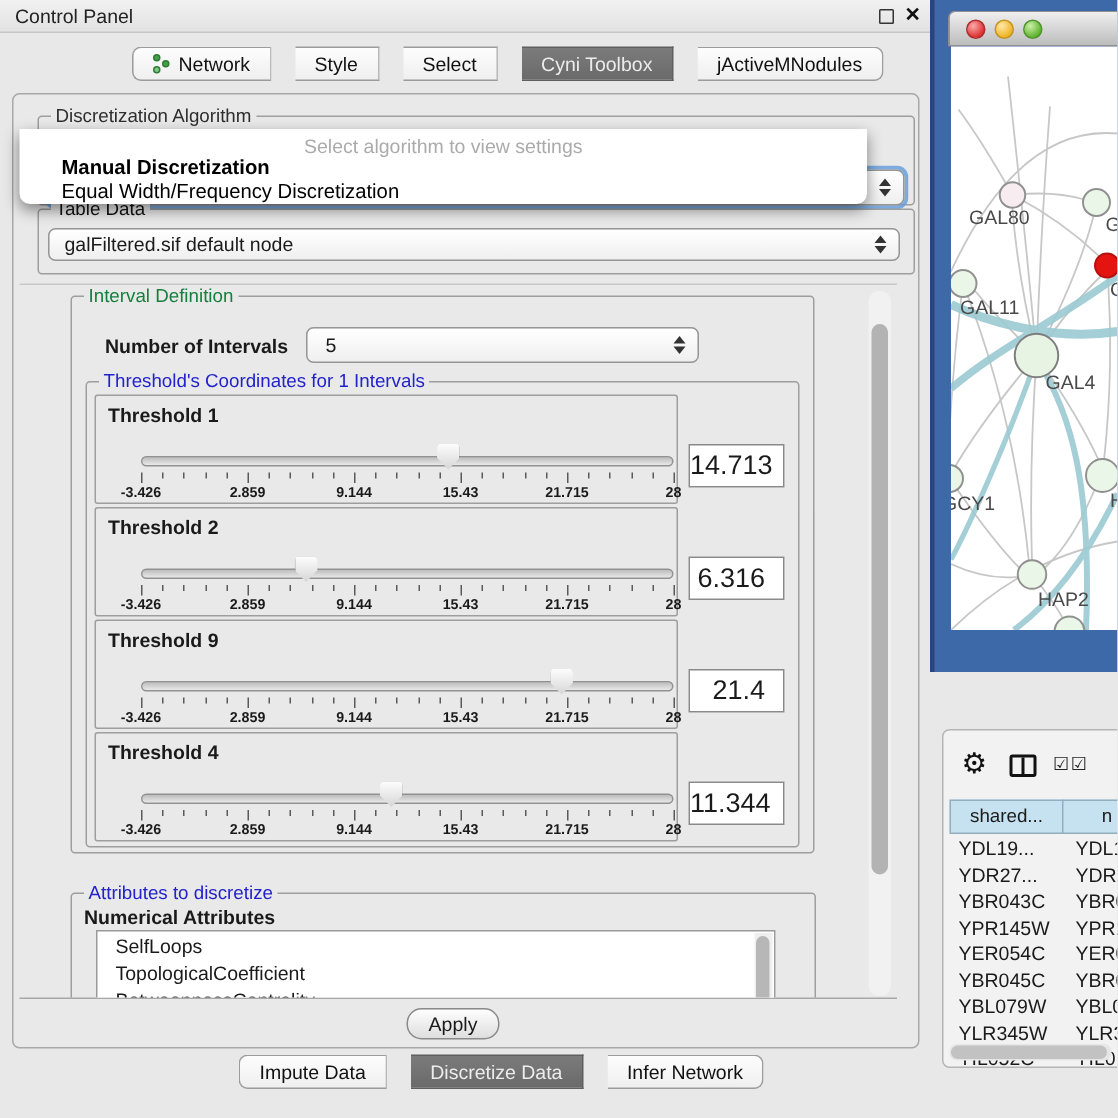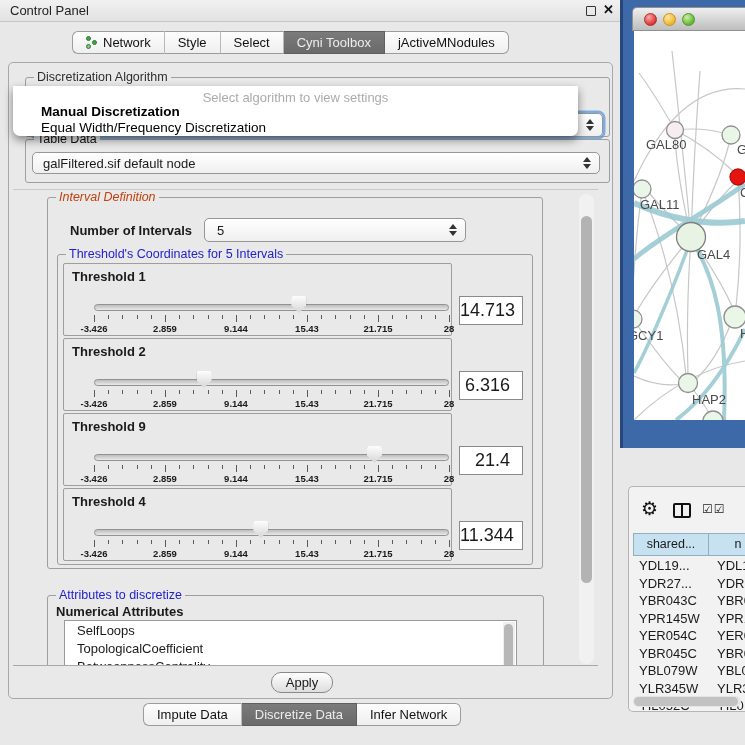--- a/index.html
+++ b/index.html
@@ -12,38 +12,38 @@
   #titlebar { left:0; top:0; width:620px; height:22px; background:linear-gradient(#F1F1F1,#E2E2E2);
               border-bottom:1px solid #C6C6C6; }
   #titlebar .title { position:absolute; left:10px; top:3px; font-size:13px; color:#222; }
   #float-ic { position:absolute; left:586px; top:6px; width:10px; height:10px; border:1.5px solid #333; border-radius:1px; }
   #close-ic { position:absolute; left:603px; top:2px; font-size:13px; font-weight:bold; color:#111; }
 
   
   .tabbar { display:flex; }
   .tab { height:23px; line-height:22px; padding:0 13px; font-size:13px; background:linear-gradient(#FDFDFD,#EFEFEF);
          border-top:1px solid #9C9C9C; border-bottom:1px solid #9C9C9C; border-right:1px solid #B9B9B9;
-         color:#111; white-space:nowrap; display:flex; align-items:center; gap:5px; }
+         color:#111; white-space:nowrap; display:flex; align-items:center; gap:5px;margin-left:16px; }
   .tab:first-child { border-left:1px solid #9C9C9C; border-radius:6px 0 0 6px; }
   .tab:last-child { border-right:1px solid #9C9C9C; border-radius:0 6px 6px 0; }
   .tab.sel { background:linear-gradient(#7B7B7B,#6A6A6A); color:#ECECEC; border-color:#5F5F5F; }
   #top-tabs { left:72px; top:31px; }
   #bottom-tabs { left:143px; top:703px; }
   .net-icon { width:12px; height:14px; position:relative; display:inline-block; }
   .net-icon i { position:absolute; width:5px; height:5px; border-radius:50%; background:#43A047; border:1px solid #2E7D32; }
   .net-icon i:nth-child(1){ left:0; top:0; }
   .net-icon i:nth-child(2){ left:6px; top:4px; }
   .net-icon i:nth-child(3){ left:0; top:8px; background:#81C784; }
 
   
   #panel { left:8px; top:62px; width:605px; height:637px; background:#E9E9E9;
            border:1.5px solid #A8A8A8; border-radius:5px; }
   .group { position:absolute; border:1px solid #9E9E9E; border-radius:3px; }
   .gtitle { position:absolute; top:-8px; left:8px; background:#E9E9E9; padding:0 3px; font-size:12.5px; }
-  .gtitle.green { color:#c2410c;font-style:italic; }
+  .gtitle.green { color:#15803d; }
   .gtitle.blue  { color:#2222CC; }
   .gtitle.dark  { color:#2E2E2E; }
 
   .combo { position:absolute; background:linear-gradient(#FFFFFF,#EFEFEF); border:1px solid #969696;
            border-radius:5px; font-size:13px; }
   .combo .val { position:absolute; left:10px; top:50%; transform:translateY(-50%); white-space:nowrap; }
   .spin { position:absolute; right:8px; top:50%; transform:translateY(-50%); width:8px; height:12px; }
   .spin .up { position:absolute; top:0; left:0; border-left:4px solid transparent; border-right:4px solid transparent;
               border-bottom:5px solid #333; }
   .spin .dn { position:absolute; bottom:0; left:0; border-left:4px solid transparent; border-right:4px solid transparent;
@@ -190,21 +190,21 @@
       <span style="position:absolute; left:22px; top:25px; font-weight:bold; font-size:13px;">Number of Intervals</span>
       <div class="combo" style="left:156px; top:20px; width:262px; height:24px;">
         <span class="val" style="left:12px;">5</span>
         <span class="spin">
             <i class="up"></i>
             <i class="dn"></i>
           </span>
       </div>
 
       <div class="group" id="thresh-group">
-        <span class="gtitle blue">Threshold's Coordinates for 5 Intervals</span>
+        <span class="gtitle blue">Threshold's Coordinates for 1 Intervals</span>
 
       <div class="threshold-panel" style="top: 8px;">
             <div class="tlabel">Threshold 1</div>
             <div class="track"></div>
             <div class="thumb" style="left: 227.405px;"></div>
             <div class="tick major" style="left: 30px;"></div>
             <div class="tick" style="left: 44.2px;"></div>
             <div class="tick" style="left: 58.4px;"></div>
             <div class="tick" style="left: 72.6px;"></div>
             <div class="tick" style="left: 86.8px;"></div>

